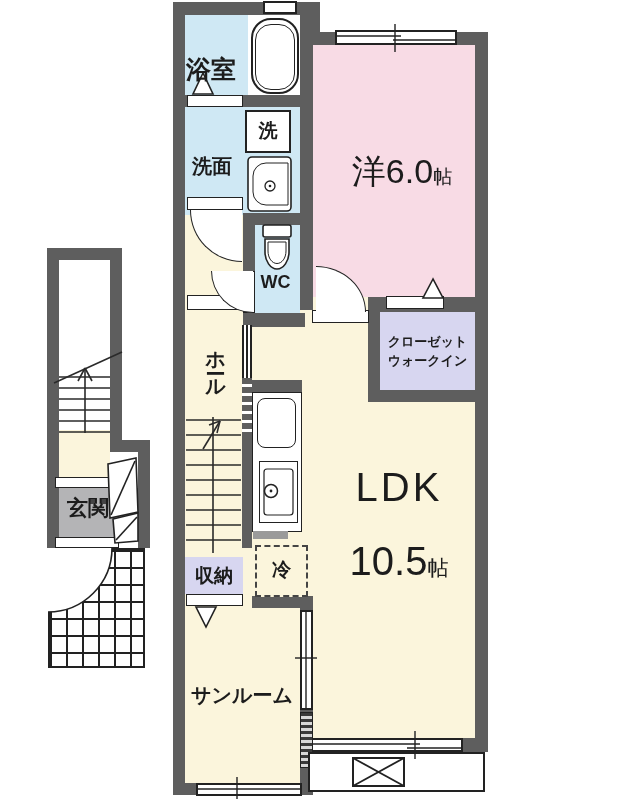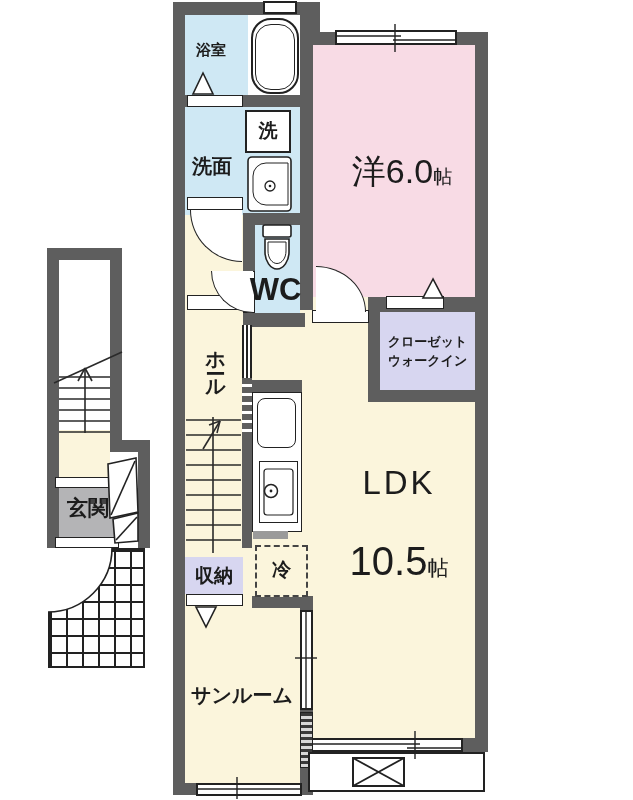--- a/index.html
+++ b/index.html
@@ -183,34 +183,34 @@
       <polygon points="433,279 423,298 443,298"></polygon>
       <polygon points="196,607 216,607 206,627"></polygon>
     </g>
 
     <g stroke="#222" stroke-width="1.8">
       <line x1="353" y1="758" x2="404" y2="786"></line>
         <line x1="404" y1="758" x2="353" y2="786"></line>
     </g>
   </svg>
 
-  <div class="lbl" style="left:183px;top:41px;width:56px;font-size:15px;">浴室</div>
+  <div class="lbl" style="left:183px;top:55px;width:56px;font-size:25px;">浴室</div>
   <div class="lbl" style="left:245px;top:120px;width:46px;font-size:19px;">洗</div>
   <div class="lbl" style="left:183px;top:155px;width:58px;font-size:20px;">洗面</div>
-  <div class="lbl" style="left:248px;top:272px;width:55px;font-size:31px;font-weight:600;">WC</div>
+  <div class="lbl" style="left:248px;top:272px;width:55px;font-size:18px;font-weight:600;">WC</div>
   <div class="lbl" style="left:332px;top:152px;width:140px;font-size:34px;font-weight:500;">
     <span>洋6.0</span><span style="font-size:19px;">帖</span>
   </div>
   <div class="lbl" style="left:378px;top:333px;width:99px;font-size:13px;line-height:1.45;">
     <span>クローゼット</span><br>
     <span>ウォークイン</span>
   </div>
   <div class="lbl" style="left:199px;top:318px;width:28px;height:92px;font-size:20px;writing-mode:vertical-rl;letter-spacing:3px;">ホール</div>
   <div class="lbl" style="left:60px;top:496px;width:56px;font-size:21px;">玄関</div>
   <div class="lbl" style="left:185px;top:565px;width:58px;font-size:19px;">収納</div>
   <div class="lbl" style="left:255px;top:559px;width:53px;font-size:19px;">冷</div>
-  <div class="lbl" style="left:324px;top:464px;width:150px;font-size:33px;font-weight:400;letter-spacing:3px;">LDK</div>
+  <div class="lbl" style="left:324px;top:464px;width:150px;font-size:40px;font-weight:400;letter-spacing:3px;">LDK</div>
   <div class="lbl" style="left:324px;top:538px;width:150px;font-size:40px;font-weight:400;">
     <span>10.5</span><span style="font-size:21px;">帖</span>
   </div>
   <div class="lbl" style="left:185px;top:684px;width:114px;font-size:20px;">サンルーム</div>
 
 </div>
 
 </body></html>

